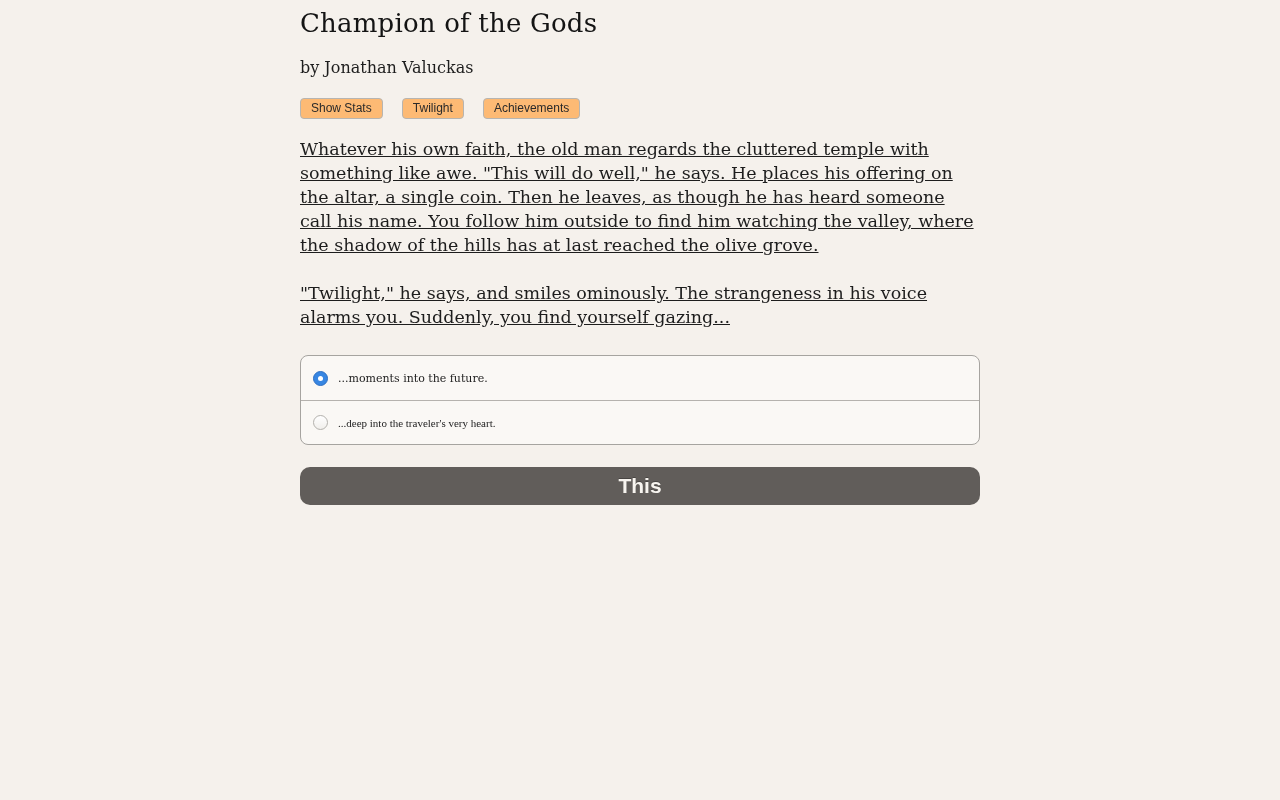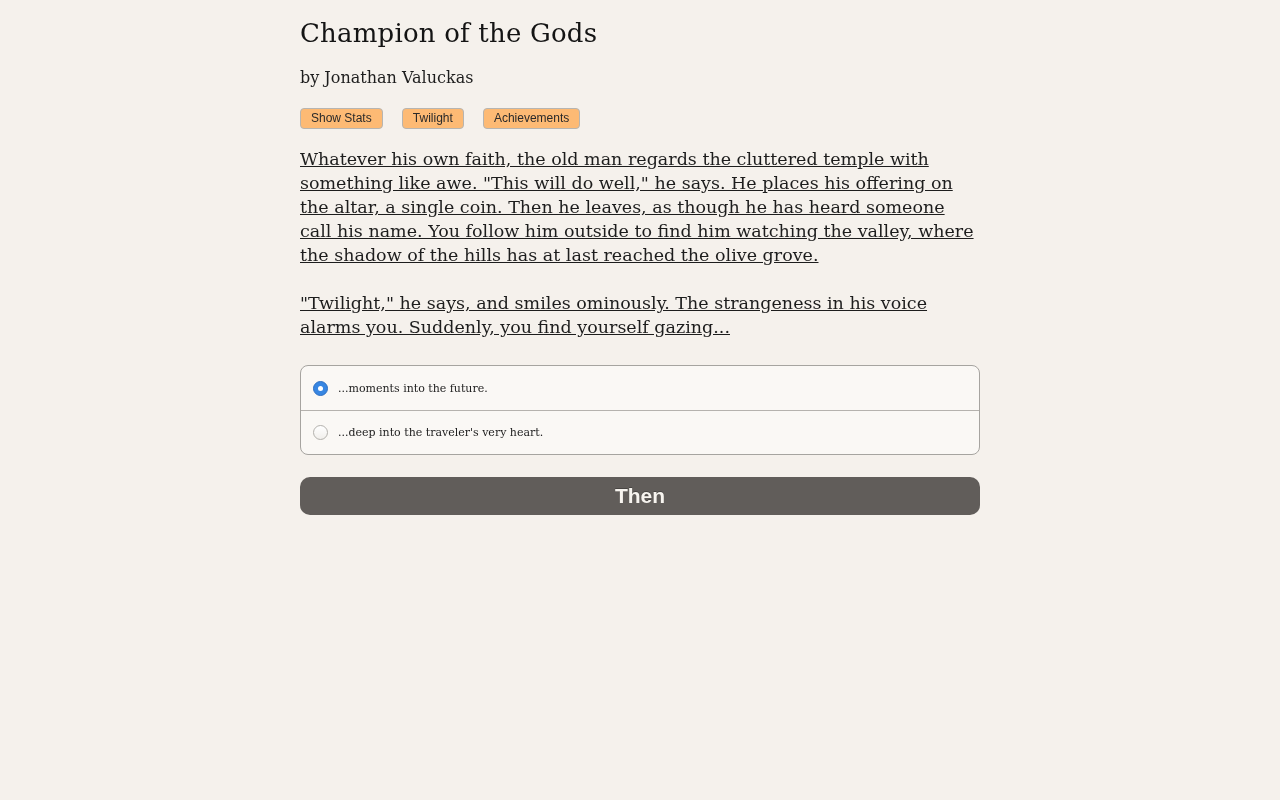--- a/index.html
+++ b/index.html
@@ -8,21 +8,21 @@
     width: 1280px;
     height: 800px;
     background: #f5f1ec;
     font-family: "DejaVu Serif", serif;
     color: #1d1d1d;
     overflow: hidden;
   }
 
   .content {
     width: 680px;
-    margin: 16px auto;
+    margin: 6px auto;
     padding-top: 2px;
   }
 
   .game-title {
     font-size: 26px;
     font-weight: normal;
     color: #141414;
     letter-spacing: 0.2px;
     margin-bottom: 20px;
   }
@@ -69,20 +69,21 @@
   .choice-row {
     display: flex;
     align-items: center;
     height: 44px;
     padding: 0 12px;
     cursor: pointer;
   }
 
   .choice-row + .choice-row {
     border-top: 1px solid #b5b2ae;
+    font-family: Liberation Serif, serif;
   }
 
   .radio {
     width: 15px;
     height: 15px;
     border-radius: 50%;
     border: 1px solid #b3b1ad;
     background: linear-gradient(#ffffff, #f1efec);
     margin-right: 10px;
     flex: 0 0 auto;
@@ -149,15 +150,15 @@
     <div class="choice-row selected">
       <span class="radio"></span>
       <span class="choice-label">...moments into the future.</span>
     </div>
     <div class="choice-row">
       <span class="radio"></span>
       <span class="choice-label">...deep into the traveler's very heart.</span>
     </div>
   </div>
 
-  <button class="next-button">Then</button>
+  <button class="next-button">This</button>
 
 </div>
 
 </body></html>

